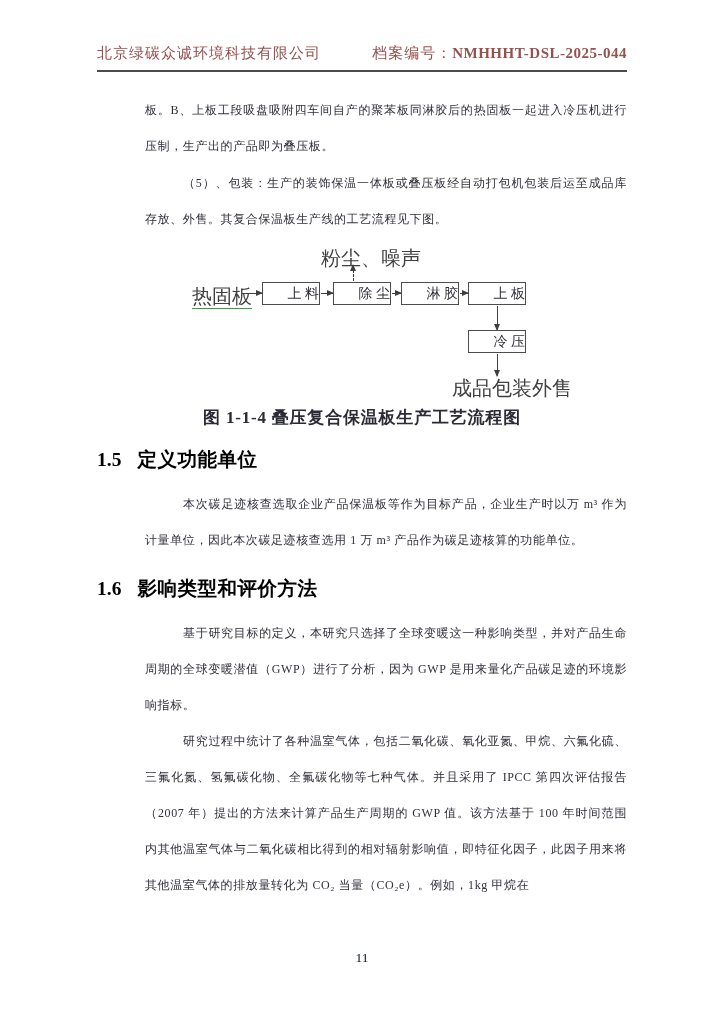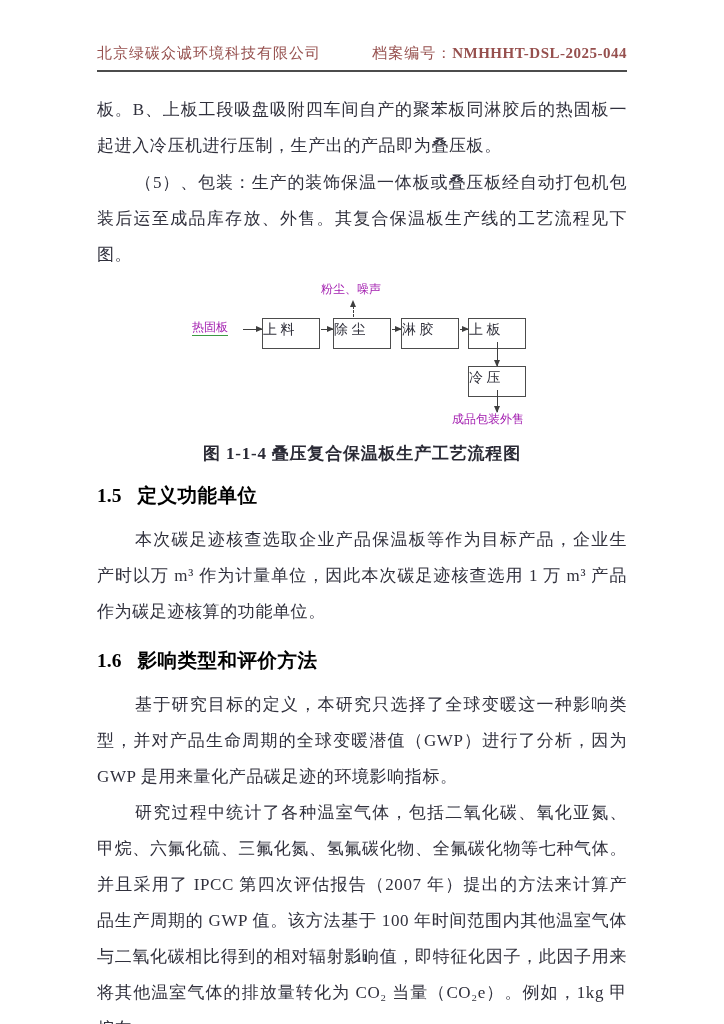--- a/index.html
+++ b/index.html
@@ -20,34 +20,35 @@
     border-bottom:2px solid #4c4c4c;
     color:#96504e;
     font-size:15px;
     letter-spacing:1px;
   }
   .header .doc-num { font-weight:700; letter-spacing:0.5px; }
   .header .doc-label { font-weight:400; }
   
   .content { position:absolute; top:80px; left:97px; width:530px; }
   .para {
-    font-size:17px; line-height:36px;
+    font-size:12px; line-height:36px;
     text-align:justify; text-justify:inter-character;
     letter-spacing:0.6px;
+    margin-left:48px;
   }
   .para.indent { text-indent:38px; }
   .para.first { margin-top:12px; }
   .para.mt { margin-top:1px; }
   
   .flow { position:relative; height:152px; margin-top:4px; }
-  .flow .lbl { position:absolute; font-size:12px; color:#a21caf; white-space:nowrap; }
+  .flow .lbl { position:absolute; font-size:20px; color:#404040; white-space:nowrap; }
   .flow .fbox {
-    position:absolute; height:31px; width:58px;
+    position:absolute; height:23px; width:58px;
     border:1px solid #4c4c4c;
-    font-size:14px; line-height:21px; text-align:left;
+    font-size:14px; line-height:21px; text-align:right;
     color:#2f2f3a; white-space:nowrap;
   }
   .harrow { position:absolute; height:1px; background:#3f3f3f; }
   .harrow::after {
     content:""; position:absolute; right:-1px; top:-3px;
     border-left:7px solid #3f3f3f; border-top:3.5px solid transparent; border-bottom:3.5px solid transparent;
   }
   .varrow { position:absolute; width:1px; background:#3f3f3f; }
   .varrow::after {
     content:""; position:absolute; bottom:-1px; left:-3.5px;

